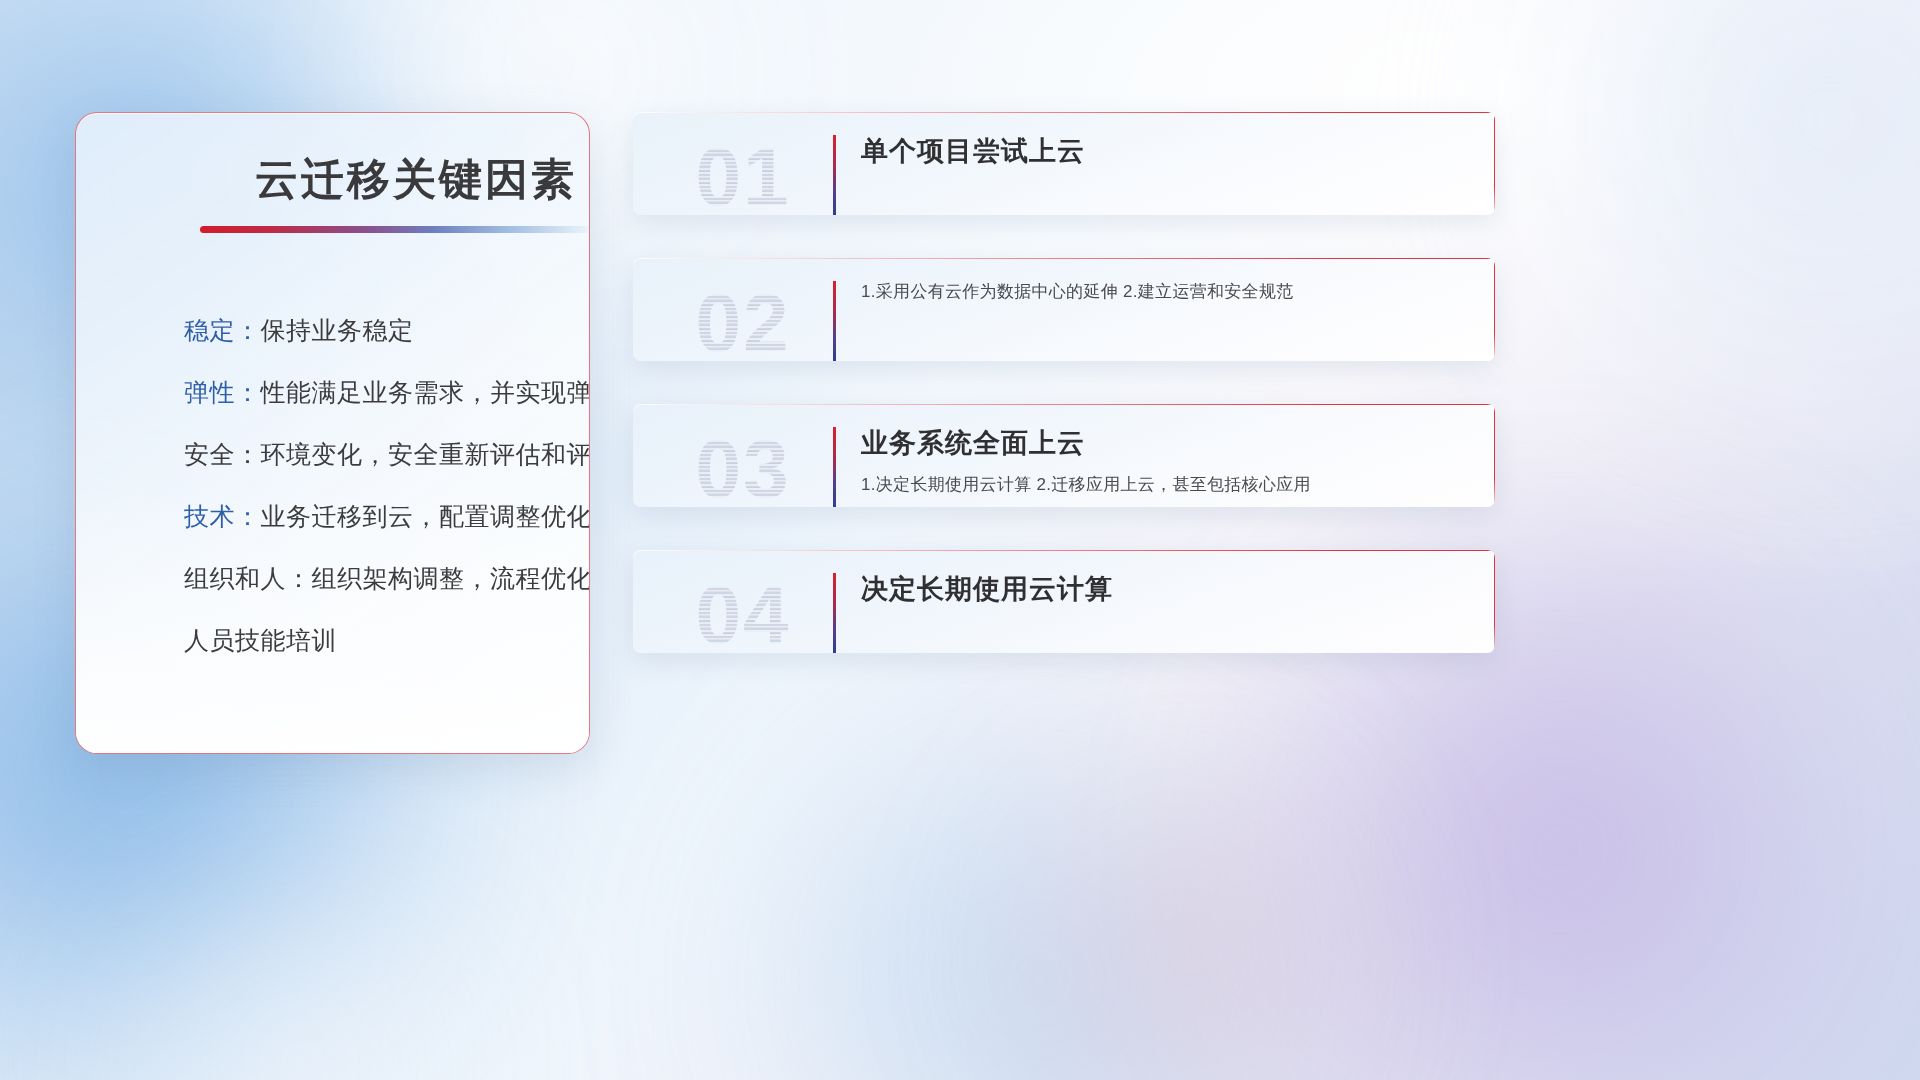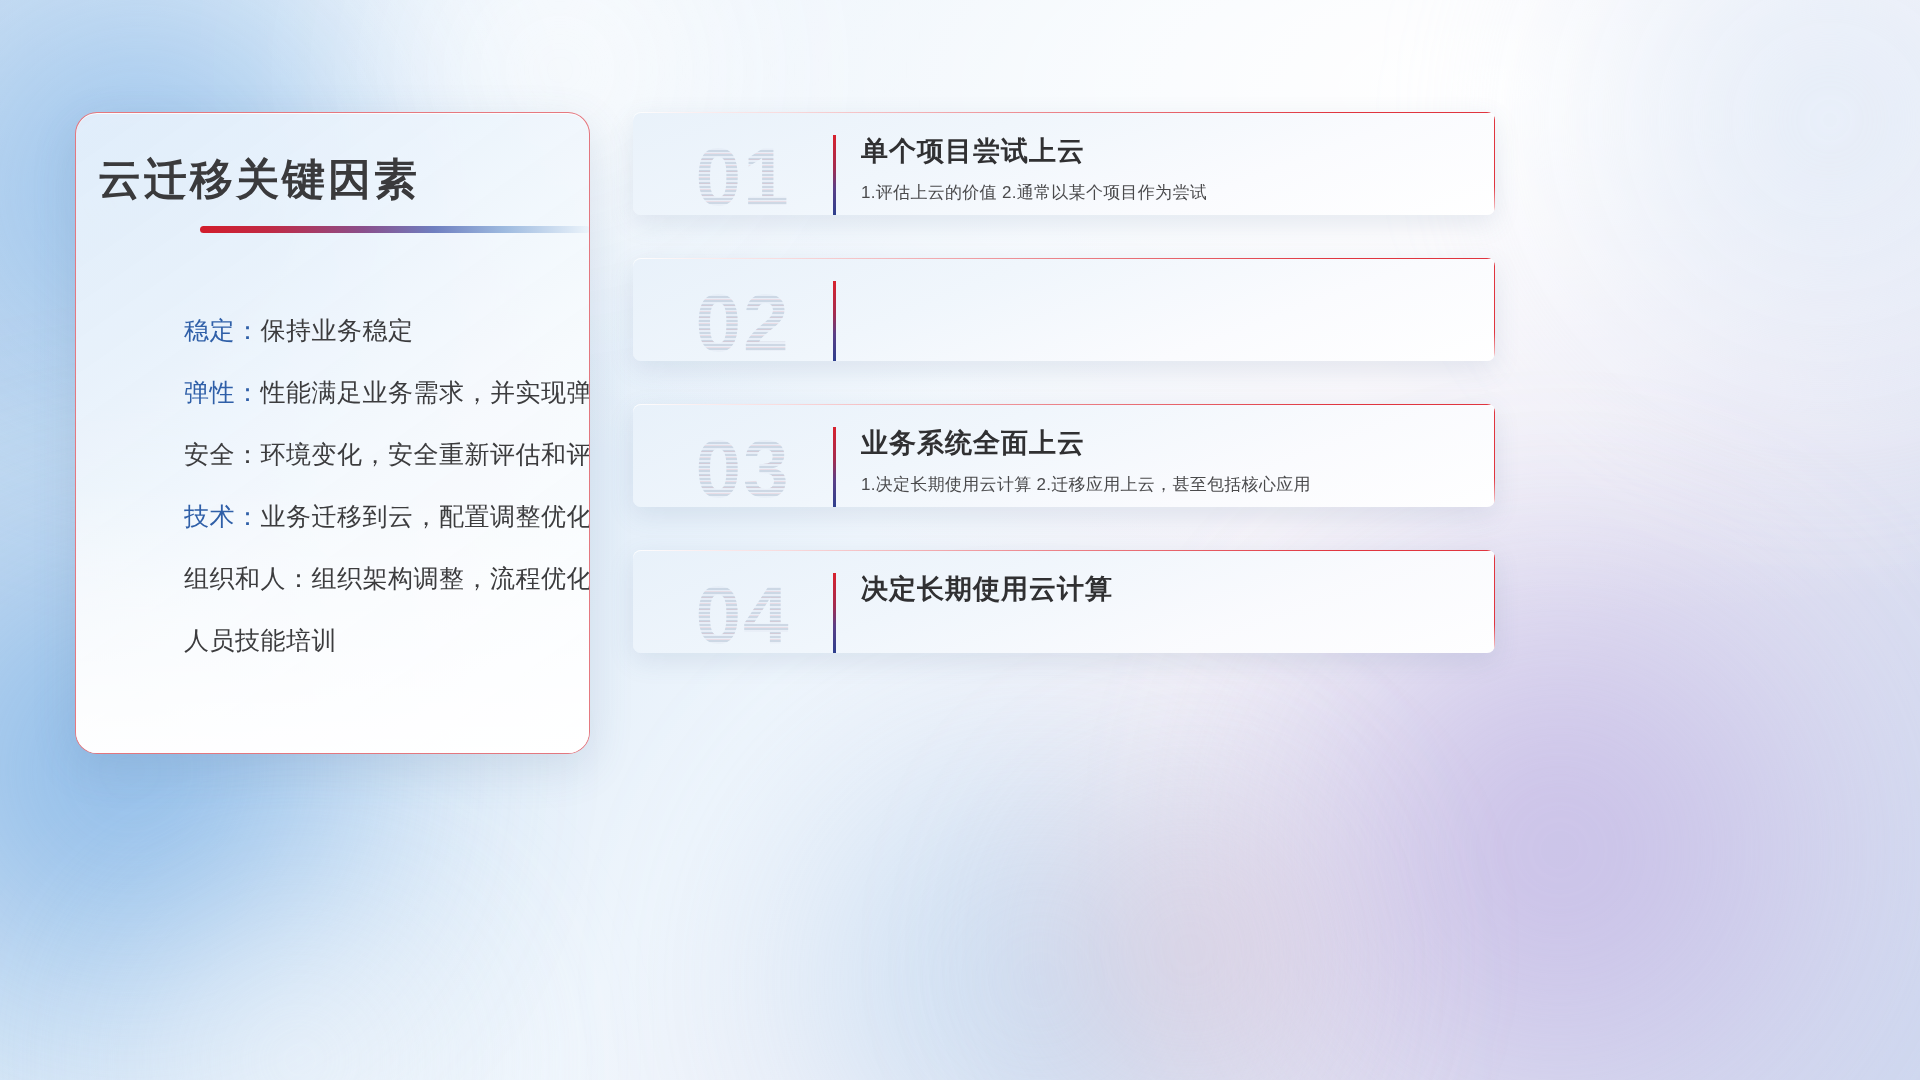--- a/index.html
+++ b/index.html
@@ -50,21 +50,21 @@
   }
   #left-panel::after{
     content:""; position:absolute; left:0; right:0; bottom:0; height:42%;
     background:linear-gradient(180deg, rgba(255,255,255,0) 0%, rgba(255,255,255,.92) 100%);
     pointer-events:none;
   }
   .panel-inner{ position:relative; z-index:2; }
 
   #panel-title{
     position:absolute; left:0; right:12px; top:38px;
-    text-align:left;
+    text-align:right;
     font-size:43px; font-weight:700; letter-spacing:3px;
     color:#3a3a3c;
     padding-left:22px;
   }
   #title-underline{
     position:absolute; left:124px; top:113px; width:390px; height:7px;
     border-radius:4px;
     background:linear-gradient(90deg,#d21c2b 0%, #c02a45 18%, #8a4f8c 42%,
                #6f7fc0 60%, #9dbadf 78%, rgba(200,222,242,.15) 100%);
   }
@@ -183,31 +183,31 @@
 <div id="cards">
 
   <div class="card">
     <div class="card-accent-top"></div>
     <div class="card-accent"></div>
     <div class="card-num">01</div>
     <div class="card-num-glow">01</div>
     <div class="card-divider"></div>
     <div class="card-body">
       <div class="card-title">单个项目尝试上云</div>
-      <div class="card-detail">1.评估上云的价值   2.通常以某个项目作为尝试</div>
     </div>
   </div>
 
   <div class="card">
     <div class="card-accent-top"></div>
     <div class="card-accent"></div>
     <div class="card-num">02</div>
     <div class="card-num-glow">02</div>
     <div class="card-divider"></div>
     <div class="card-body">
+      <div class="card-detail">1.采用公有云作为数据中心的延伸   2.建立运营和安全规范</div>
     </div>
   </div>
 
   <div class="card">
     <div class="card-accent-top"></div>
     <div class="card-accent"></div>
     <div class="card-num">03</div>
     <div class="card-num-glow">03</div>
     <div class="card-divider"></div>
     <div class="card-body">

